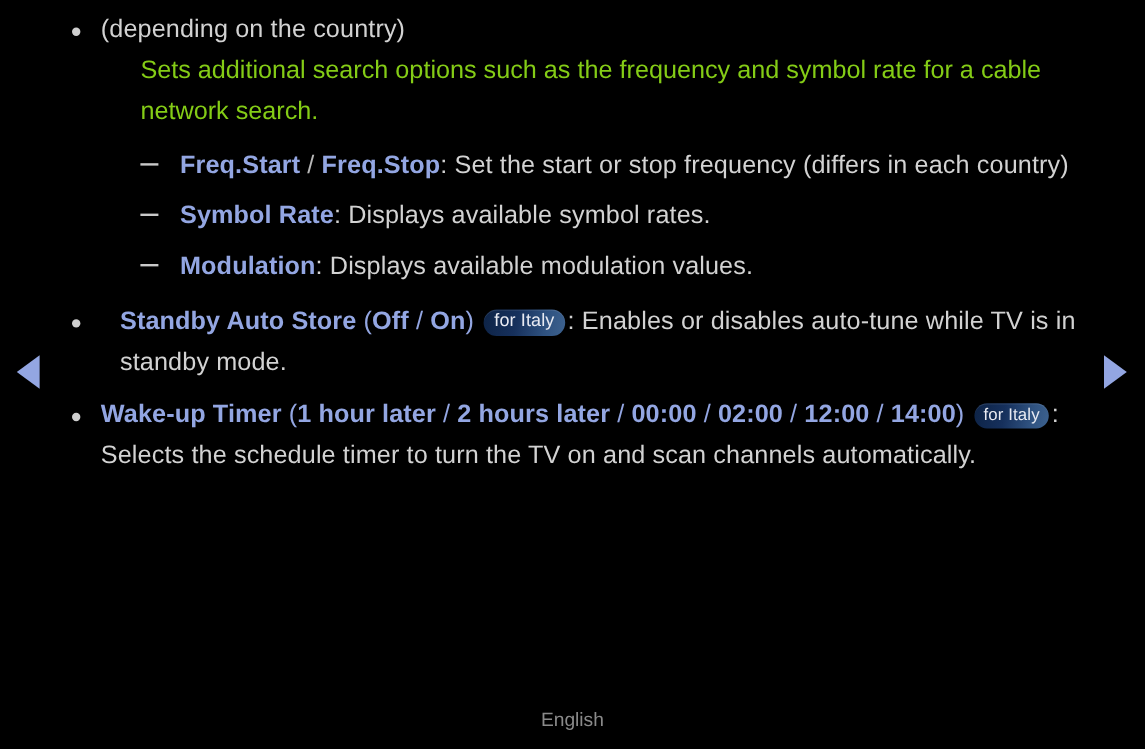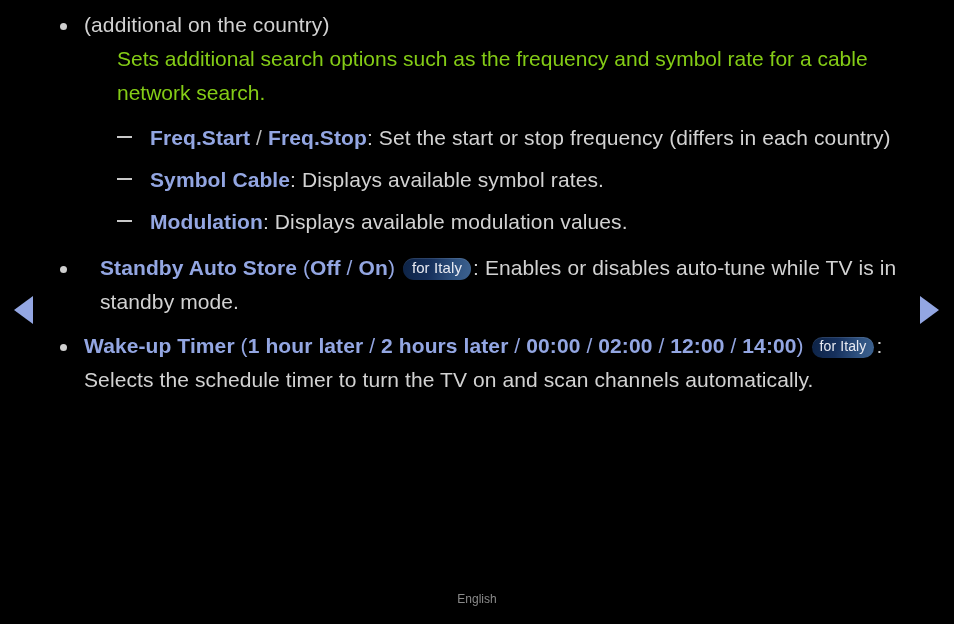--- a/index.html
+++ b/index.html
@@ -118,57 +118,57 @@
   }
   .badge.b1 { font-size:15px; }
   .badge.b2 { font-size:14px; padding:1px 8px 2px 8px; }
 
   
   .footer-lang {
     position:absolute;
     left:0; right:0;
     top:592px;
     text-align:center;
-    font-size:12px;
+    font-size:16px;
     color:#8a8a8a;
   }
 
   .group { margin-bottom:3px; }
   .tight { margin-bottom:0; }
 </style>
 </head>
 <body>
 
 <div class="nav-arrow left"></div>
 
 <div class="nav-arrow right"></div>
 
 <div class="content">
 
   <div class="bullet-item group">
     <span class="marker-dot"></span>
 
 
-    <div class="line">(additional on the country)</div>
+    <div class="line">(depending on the country)</div>
 
     <div class="para">Sets additional search options such as the frequency and symbol rate for a cable network search.</div>
 
     <div class="dash-list">
 
       <div class="dash-item">
         <span class="marker-dash"></span>
         <div class="line">
           <span class="kw">Freq.Start</span><span class="sep"> / </span><span class="kw">Freq.Stop</span><span>: </span><span>Set the start or stop frequency (differs in each country)</span>
         </div>
       </div>
 
       <div class="dash-item">
         <span class="marker-dash"></span>
         <div class="line">
-          <span class="kw">Symbol Cable</span><span>: </span><span>Displays available symbol rates.</span>
+          <span class="kw">Symbol Rate</span><span>: </span><span>Displays available symbol rates.</span>
         </div>
       </div>
 
       <div class="dash-item tight">
         <span class="marker-dash"></span>
         <div class="line">
           <span class="kw">Modulation</span><span>: </span><span>Displays available modulation values.</span>
         </div>
       </div>
 

